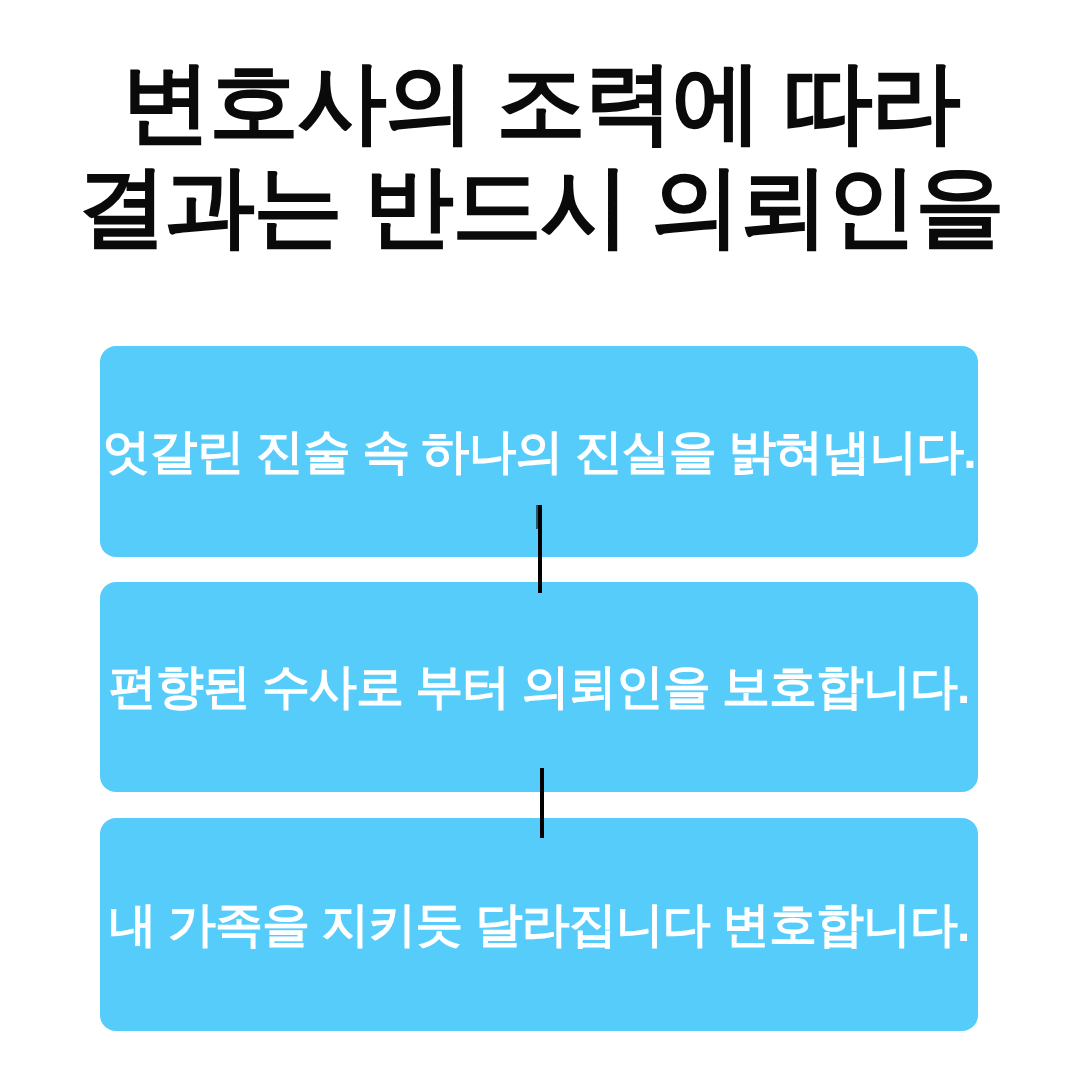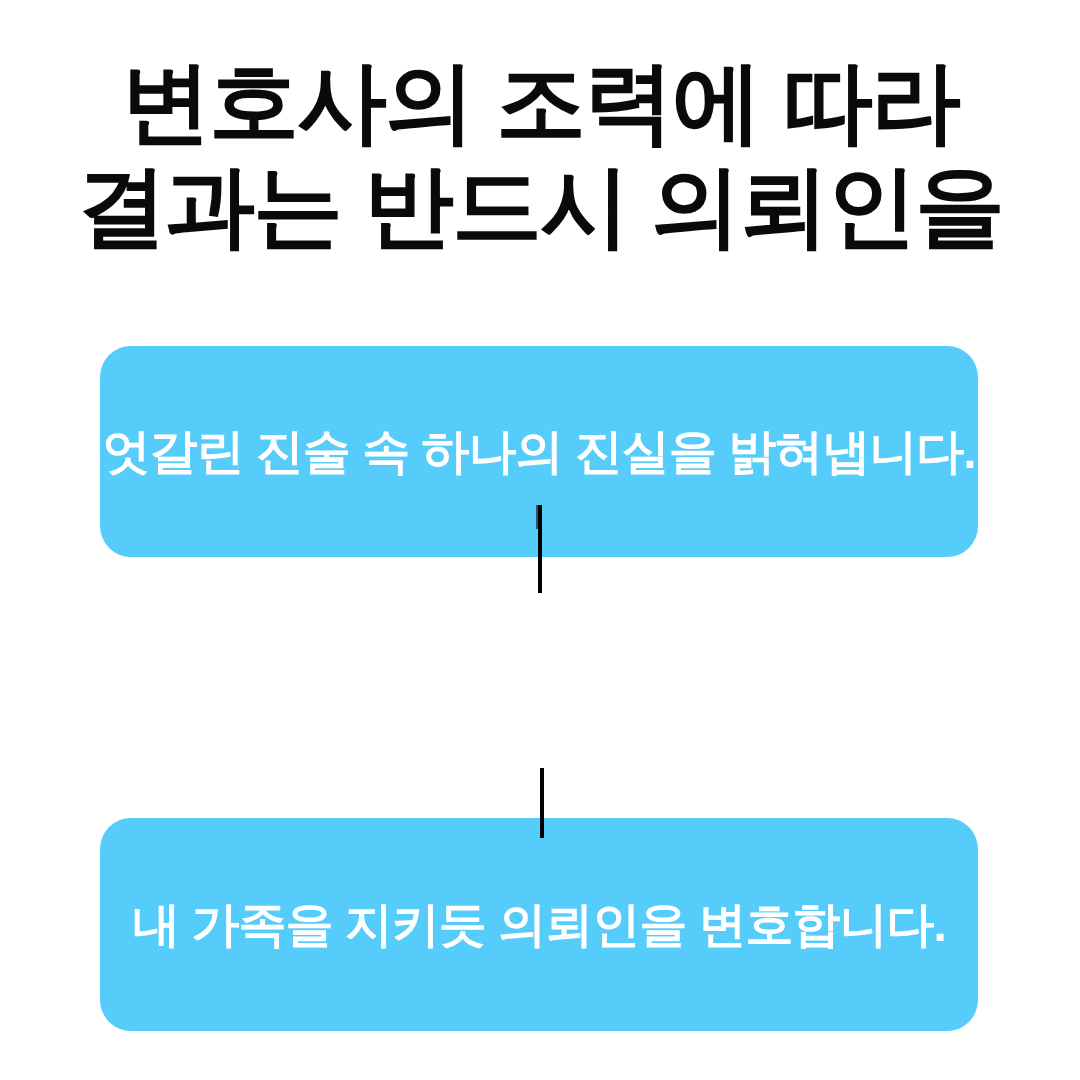--- a/index.html
+++ b/index.html
@@ -31,21 +31,21 @@
     font-weight: 900;
     line-height: 104px;
     letter-spacing: -2px;
     white-space: nowrap;
   }
   .card {
     position: absolute;
     left: 100px;
     width: 878px;
     background: var(--card-bg, #56ccfa);
-    border-radius: 31px;
+    border-radius: 16px;
     display: flex;
     align-items: center;
     justify-content: center;
   }
   .card-1 { top: 346px; height: 211px; }
   .card-2 { top: 582px; height: 210px; }
   .card-3 { top: 818px; height: 213px; }
   .card-text {
     color: var(--card-text, #ffffff);
     font-size: 48px;
@@ -82,20 +82,23 @@
     <div>결과는 반드시 의뢰인을</div>
   </div>
 
   <div class="card card-1">
     <span class="card-text">엇갈린 진술 속 하나의 진실을 밝혀냅니다.</span>
   </div>
 
   <div class="connector-cap"></div>
   <div class="connector connector-1"></div>
 
+  <div class="card card-2">
+    <span class="card-text">편향된 수사로 부터 의뢰인을 보호합니다.</span>
+  </div>
 
   <div class="connector connector-2"></div>
 
   <div class="card card-3">
-    <span class="card-text">내 가족을 지키듯 의뢰인을 변호합니다.</span>
+    <span class="card-text">내 가족을 지키듯 달라집니다 변호합니다.</span>
   </div>
 
 </div>
 
 </body></html>

